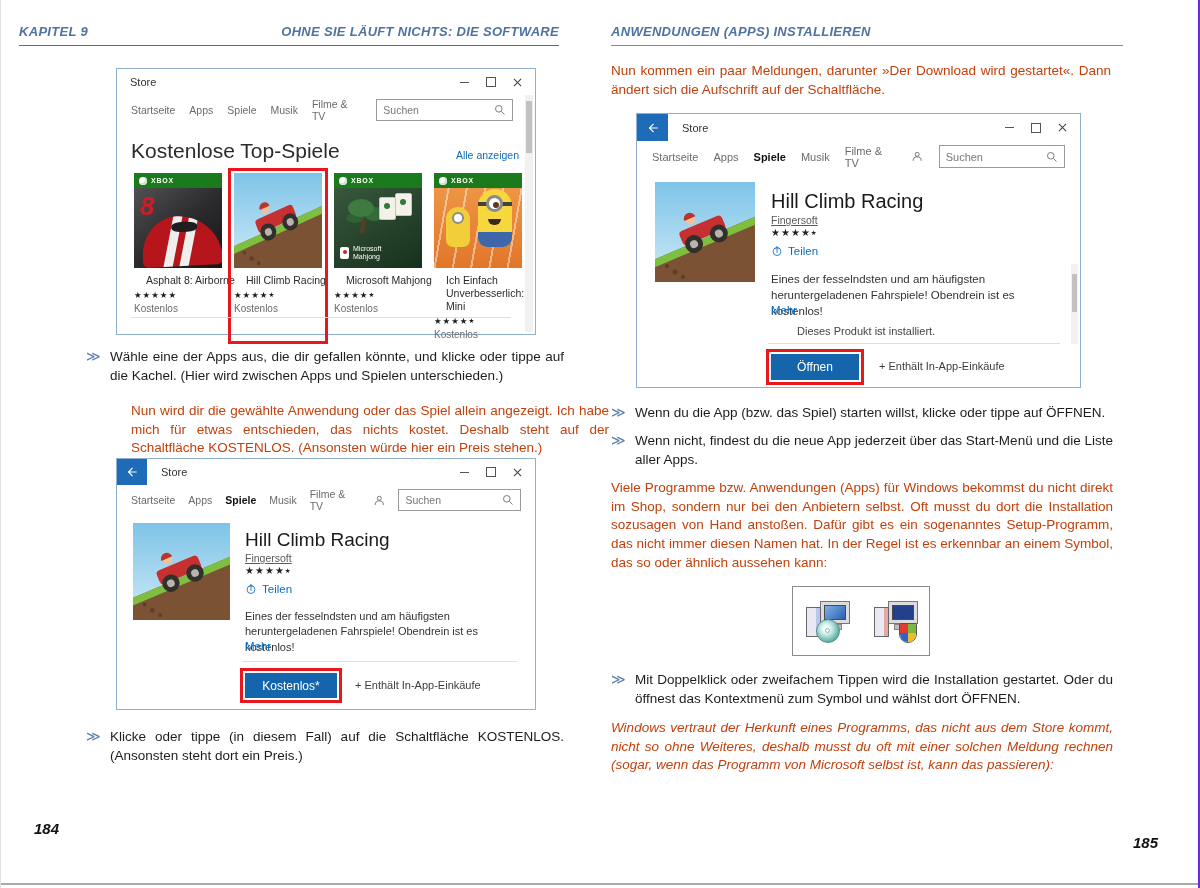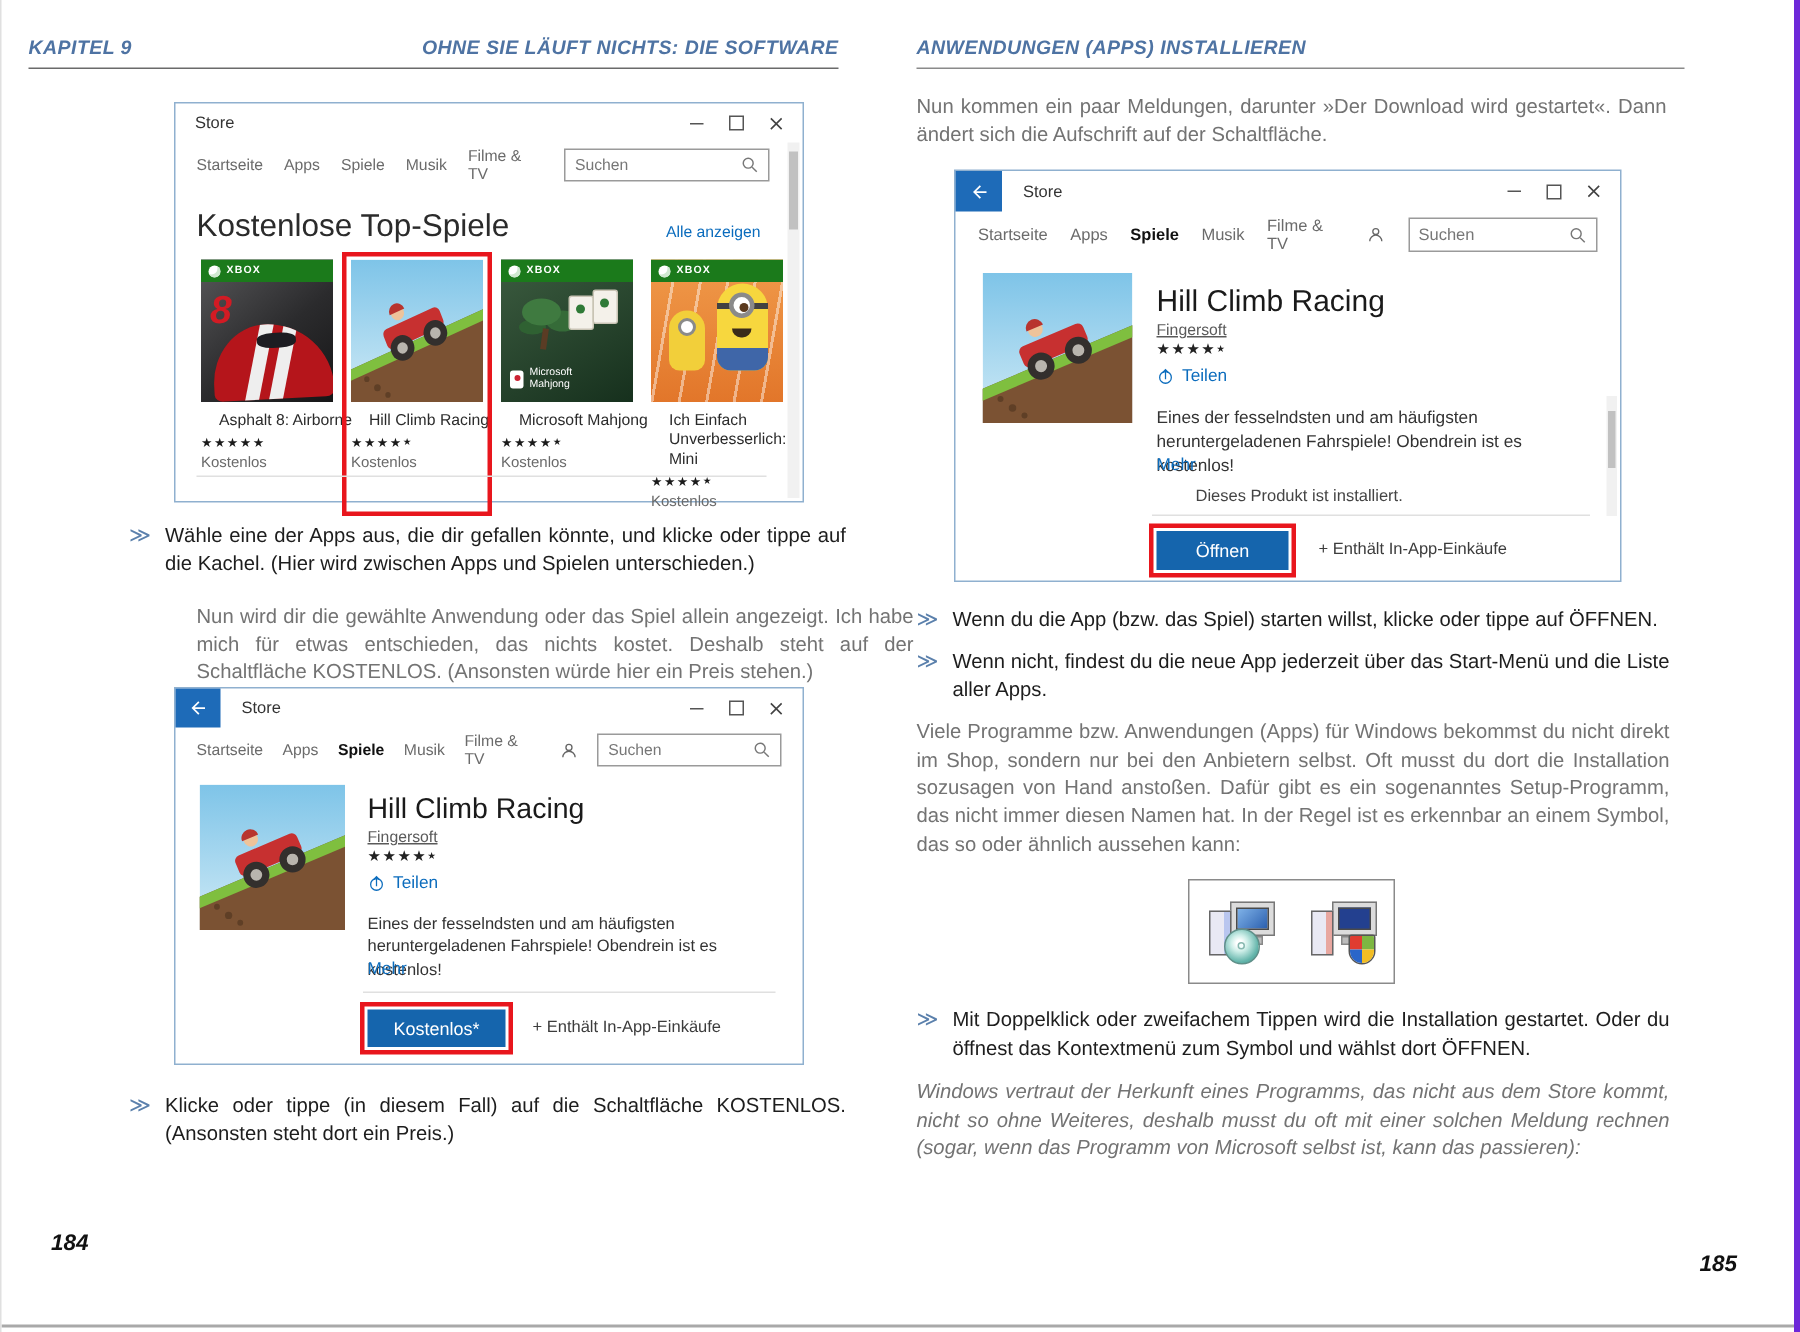--- a/index.html
+++ b/index.html
@@ -1,25 +1,25 @@
 <!DOCTYPE html>
 <html lang="de"><head>
 <meta charset="utf-8">
 <style>
   html,body{margin:0;padding:0;background:#fff;}
   .book{position:relative;width:1200px;height:888px;background:#fff;overflow:hidden;
         font-family:"Liberation Sans",sans-serif;color:#1d1d1d;
-        border-left:1px solid #e0e0e0;border-right:4px solid #6d28d9;box-sizing:border-box;}
+        border-left:1px solid #e0e0e0;border-right:2px solid #6d28d9;box-sizing:border-box;}
   .bottom-edge{position:absolute;left:0;right:0;top:883px;height:2px;background:#a9a9a9;}
 
   
   .pg-header{position:absolute;display:flex;justify-content:space-between;align-items:flex-end;
              padding-bottom:6px;border-bottom:1.5px solid #6a6a6a;
              font-style:italic;font-weight:bold;font-size:13px;letter-spacing:.3px;color:#4e73a3;}
-  .body-text{position:absolute;font-size:13.5px;line-height:1.38;text-align:justify;color:#737373;}
+  .body-text{position:absolute;font-size:13.5px;line-height:1.38;text-align:justify;color:#c2410c;}
   .bullet{position:absolute;display:flex;font-size:13.5px;line-height:1.38;}
   .bmark{color:#5b80ac;font-size:14px;width:24px;flex:0 0 24px;margin-top:-1px;}
   .btext{flex:1;text-align:justify;}
   .pagenum{position:absolute;font-weight:bold;font-style:italic;font-size:15px;color:#111;}
 
   
   .win{position:absolute;background:#fff;border:1px solid #8fb0cf;box-sizing:border-box;}
   .titlebar{position:absolute;left:0;top:0;right:0;display:flex;align-items:center;}
   .win-title{font-size:11px;color:#333;}
   .win-ctrls{margin-left:auto;display:flex;align-items:center;gap:17px;padding-right:13px;}
@@ -154,21 +154,21 @@
         <span class="searchph">Suchen</span>
         <span class="sb-icon">
           <svg width="12" height="12" viewBox="0 0 20 20">
               <circle cx="8" cy="8" r="5.5" stroke="#777" fill="none" stroke-width="1.6"></circle>
               <line x1="12.4" y1="12.4" x2="17.5" y2="17.5" stroke="#777" stroke-width="1.6"></line>
             </svg>
         </span>
       </div>
     </div>
     <div style="position:absolute;left:14px;top:70px;font-size:21px;color:#2b2b2b;">Kostenlose Top-Spiele</div>
-    <a class="linkblue" style="position:absolute;right:28px;top:80px;font-size:10.5px;">Alle anzeigen</a>
+    <a class="linkblue" style="position:absolute;right:16px;top:80px;font-size:10.5px;">Alle anzeigen</a>
 
     <div class="tiles" style="left:17px;top:104px;">
 
       <div class="tile">
         <div class="tile-img art-asphalt">
           <div class="xbanner">
             <span class="xsphere"></span>
             <span class="xtext">XBOX</span>
           </div>
           <span class="a8">8</span>

